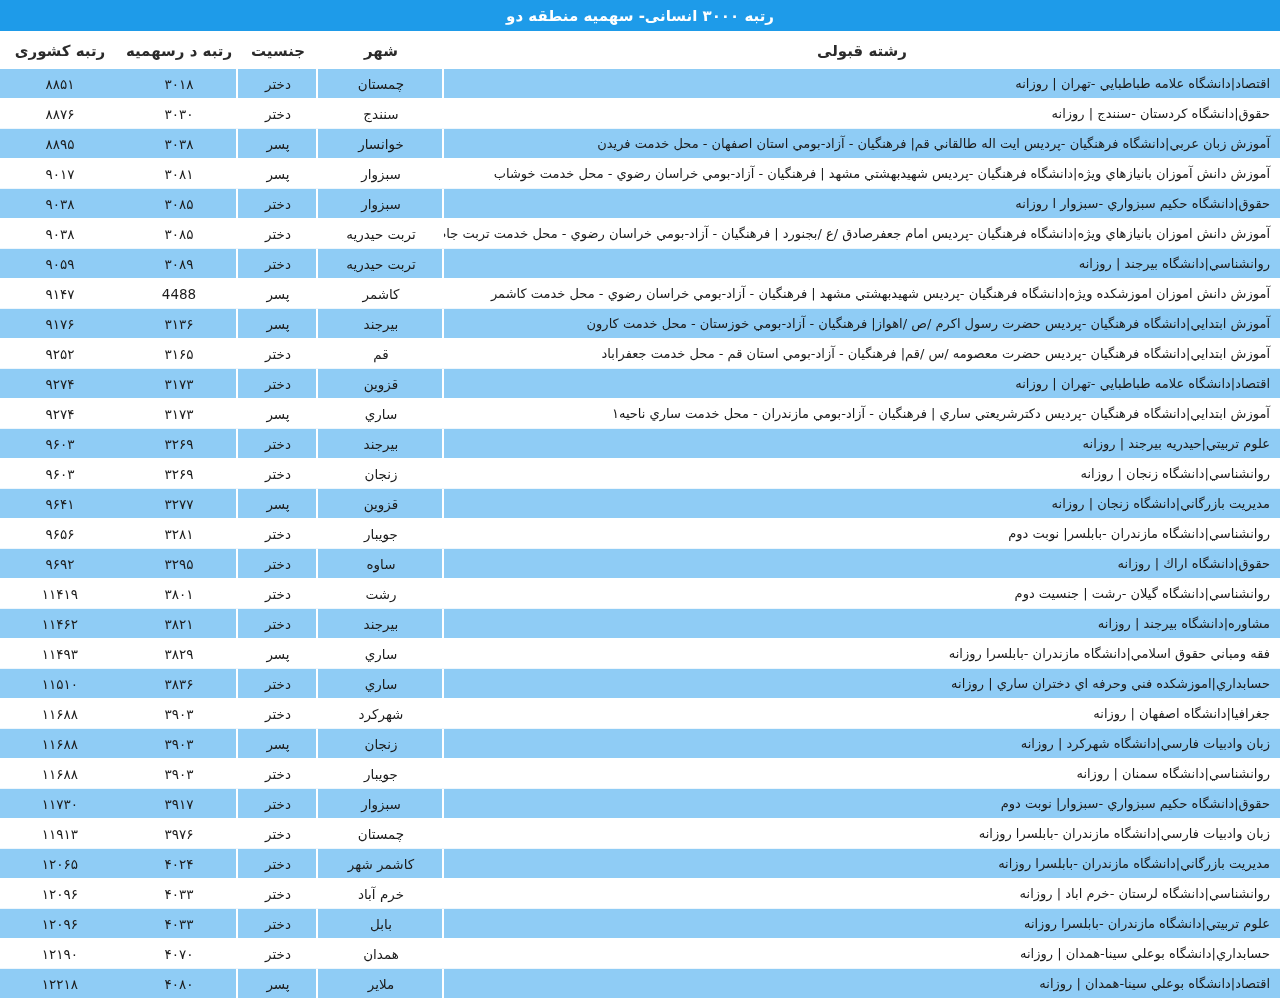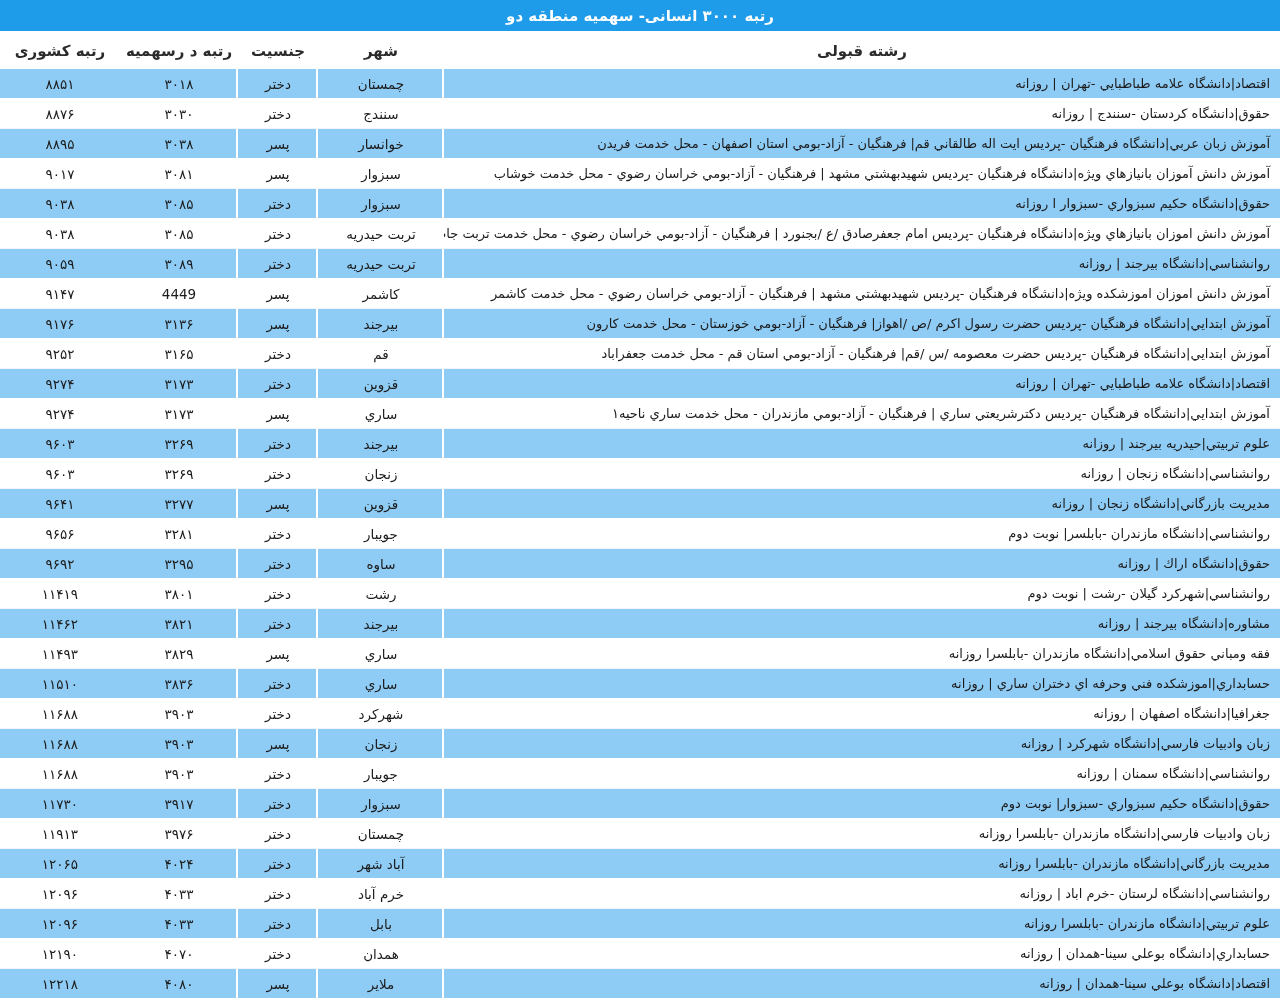--- a/index.html
+++ b/index.html
@@ -177,21 +177,21 @@
           <td class="field">روانشناسي|دانشگاه بيرجند | روزانه</td>
           <td class="sep">تربت حیدریه</td>
           <td class="sep">دختر</td>
           <td class="sep">۳۰۸۹</td>
           <td>۹۰۵۹</td>
         </tr>
         <tr class="plain">
           <td class="field">آموزش دانش اموزان اموزشكده ويژه|دانشگاه فرهنگيان -پرديس شهيدبهشتي مشهد | فرهنگيان - آزاد-بومي خراسان رضوي - محل خدمت كاشمر</td>
           <td class="sep">کاشمر</td>
           <td class="sep">پسر</td>
-          <td class="sep">4449</td>
+          <td class="sep">4488</td>
           <td>۹۱۴۷</td>
         </tr>
         <tr class="alt">
           <td class="field">آموزش ابتدايي|دانشگاه فرهنگيان -پرديس حضرت رسول اكرم /ص /اهواز| فرهنگيان - آزاد-بومي خوزستان - محل خدمت كارون</td>
           <td class="sep">بیرجند</td>
           <td class="sep">پسر</td>
           <td class="sep">۳۱۳۶</td>
           <td>۹۱۷۶</td>
         </tr>
         <tr class="plain">
@@ -244,21 +244,21 @@
           <td>۹۶۵۶</td>
         </tr>
         <tr class="alt">
           <td class="field">حقوق|دانشگاه اراك | روزانه</td>
           <td class="sep">ساوه</td>
           <td class="sep">دختر</td>
           <td class="sep">۳۲۹۵</td>
           <td>۹۶۹۲</td>
         </tr>
         <tr class="plain">
-          <td class="field">روانشناسي|شهرکرد گيلان -رشت | نوبت دوم</td>
+          <td class="field">روانشناسي|دانشگاه گيلان -رشت | جنسیت دوم</td>
           <td class="sep">رشت</td>
           <td class="sep">دختر</td>
           <td class="sep">۳۸۰۱</td>
           <td>۱۱۴۱۹</td>
         </tr>
         <tr class="alt">
           <td class="field">مشاوره|دانشگاه بيرجند | روزانه</td>
           <td class="sep">بیرجند</td>
           <td class="sep">دختر</td>
           <td class="sep">۳۸۲۱</td>
@@ -308,21 +308,21 @@
         </tr>
         <tr class="plain">
           <td class="field">زبان وادبيات فارسي|دانشگاه مازندران -بابلسرا روزانه</td>
           <td class="sep">چمستان</td>
           <td class="sep">دختر</td>
           <td class="sep">۳۹۷۶</td>
           <td>۱۱۹۱۳</td>
         </tr>
         <tr class="alt">
           <td class="field">مديريت بازرگاني|دانشگاه مازندران -بابلسرا روزانه</td>
-          <td class="sep">آباد شهر</td>
+          <td class="sep">كاشمر شهر</td>
           <td class="sep">دختر</td>
           <td class="sep">۴۰۲۴</td>
           <td>۱۲۰۶۵</td>
         </tr>
         <tr class="plain">
           <td class="field">روانشناسي|دانشگاه لرستان -خرم اباد | روزانه</td>
           <td class="sep">خرم آباد</td>
           <td class="sep">دختر</td>
           <td class="sep">۴۰۳۳</td>
           <td>۱۲۰۹۶</td>

